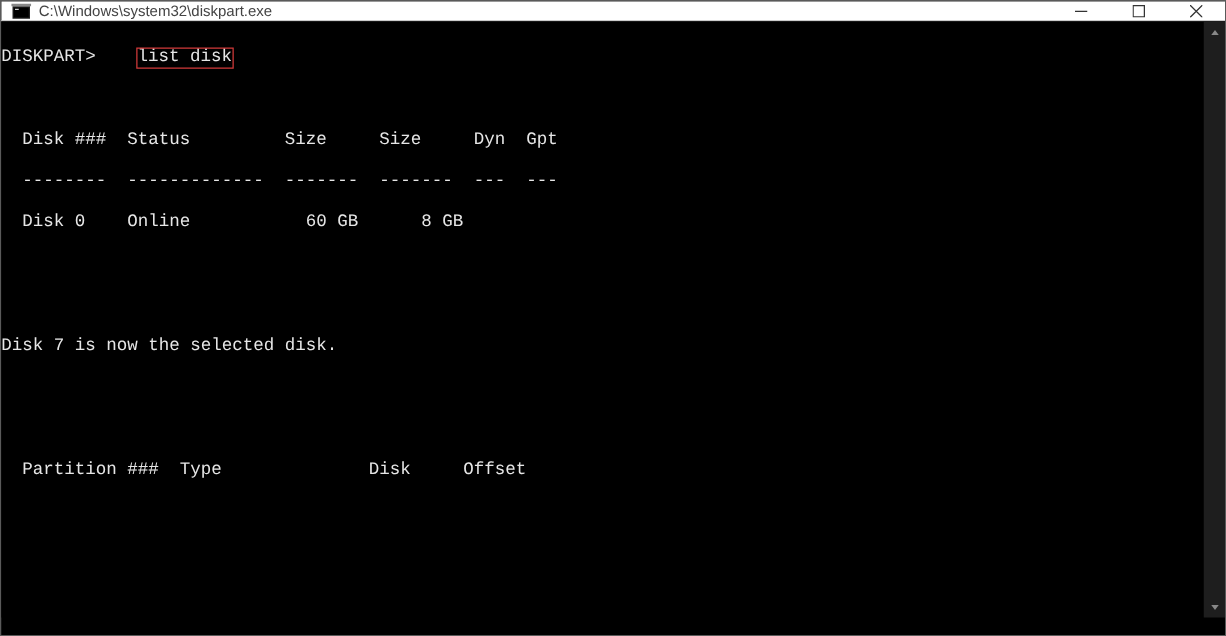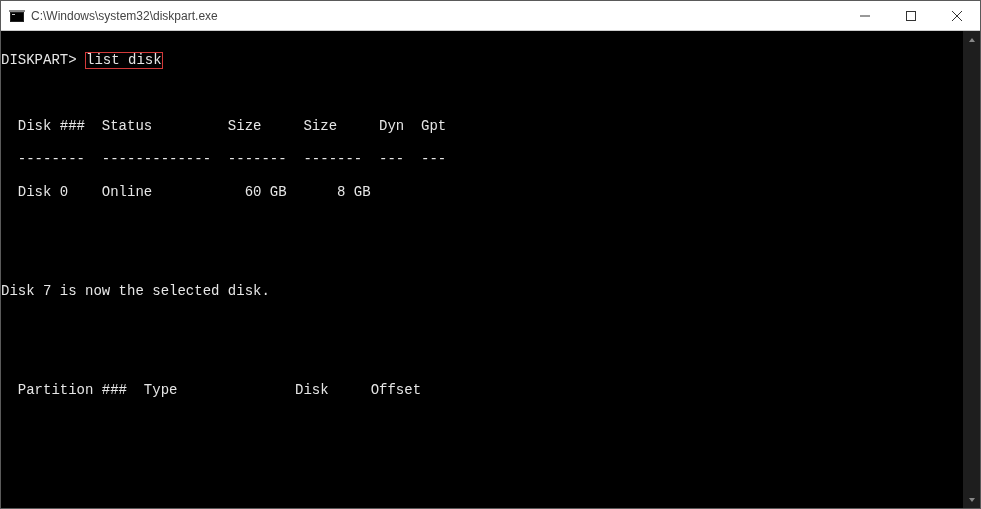--- a/index.html
+++ b/index.html
@@ -8,21 +8,21 @@
     width: 981px;
     height: 509px;
     background: #000;
     font-family: Consolas, "Courier New", monospace;
     font-size: 14px;
     color: #fff;
     overflow: hidden;
     border: 1px solid #5a5a5a;
   }
   .titlebar {
-    height: 30px;
+    height: 16px;
     background: #fff;
     color: #000;
     display: flex;
     align-items: center;
     font-family: "Segoe UI", Tahoma, sans-serif;
     font-size: 12px;
     border-bottom: 1px solid #ccc;
   }
   .title-icon {
     width: 16px; height: 16px;
@@ -63,20 +63,21 @@
     height: 17px;
     display: flex; align-items: center; justify-content: center;
     color: #888;
   }
   .scrollbar .arrow.top { top: 0; }
   .scrollbar .arrow.bottom { bottom: 0; }
   .hl {
     outline: 1px solid #d23a3a;
     outline-offset: -1px;
     padding: 0 1px 1px 1px;
+    margin-left: 24px;
   }
   .row { display: block; }
 </style>
 </head>
 <body>
 
 <div class="titlebar">
   <span class="title-icon">
     <svg width="16" height="16" viewBox="0 0 16 16">
       <rect x="1" y="4" width="14" height="10" fill="#222"></rect>

